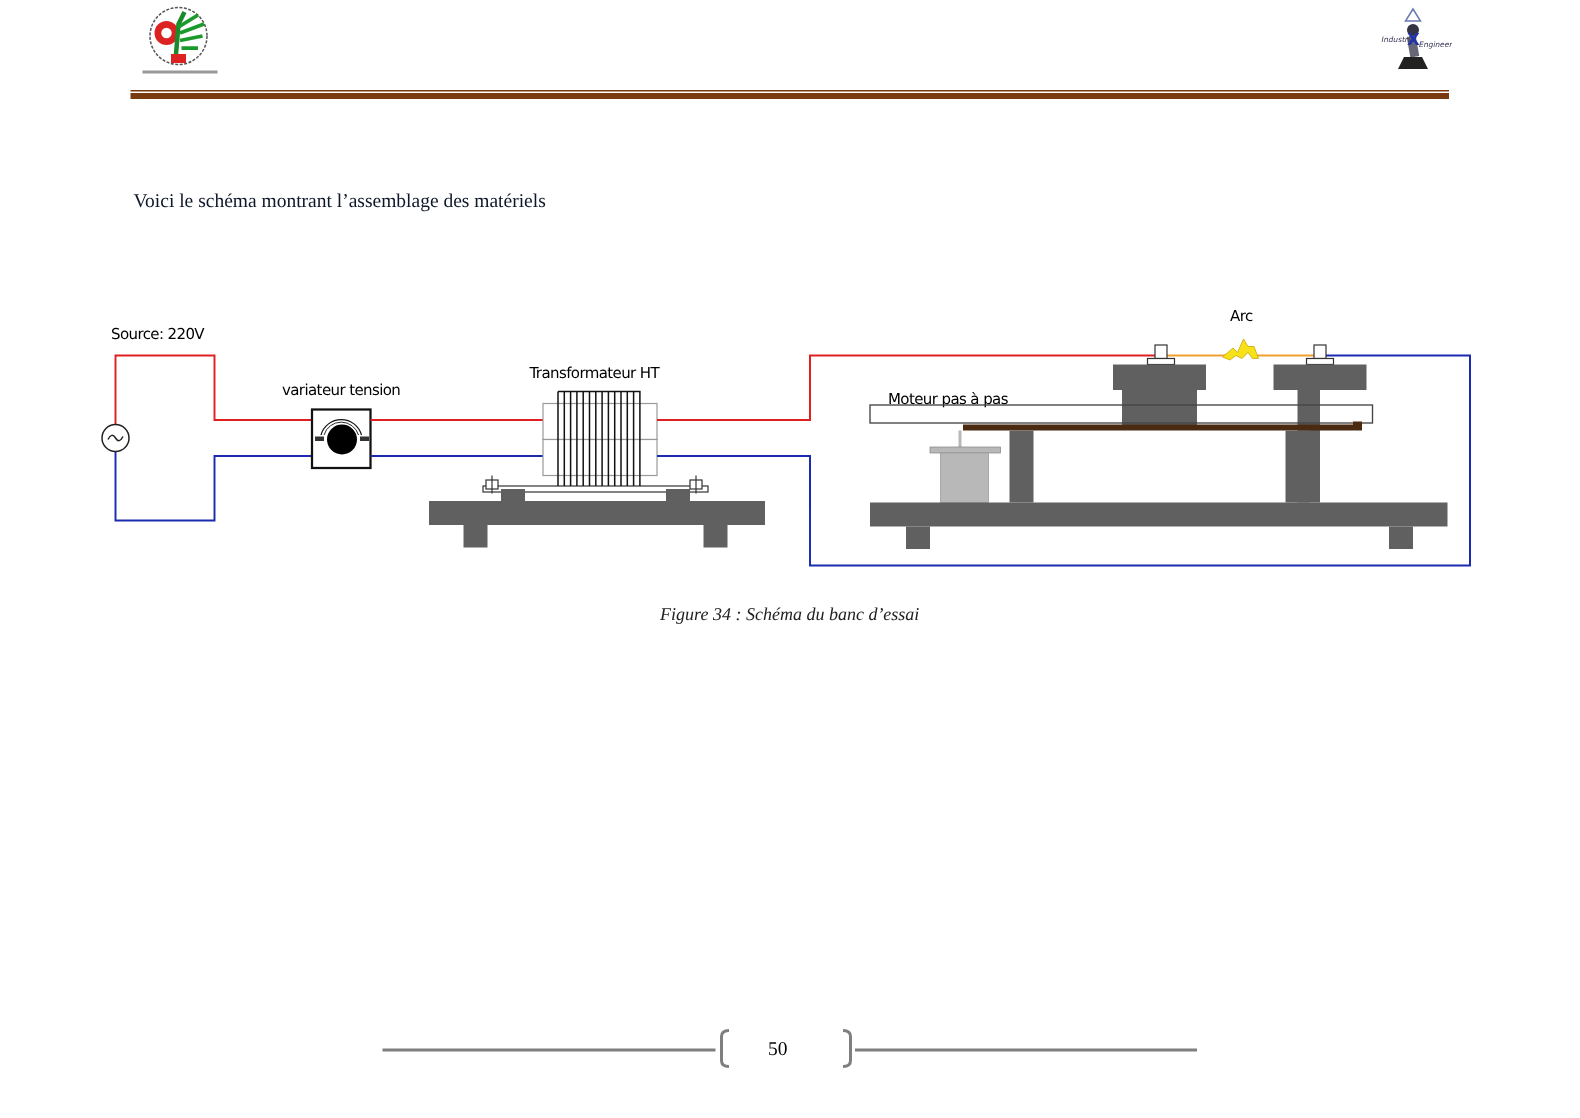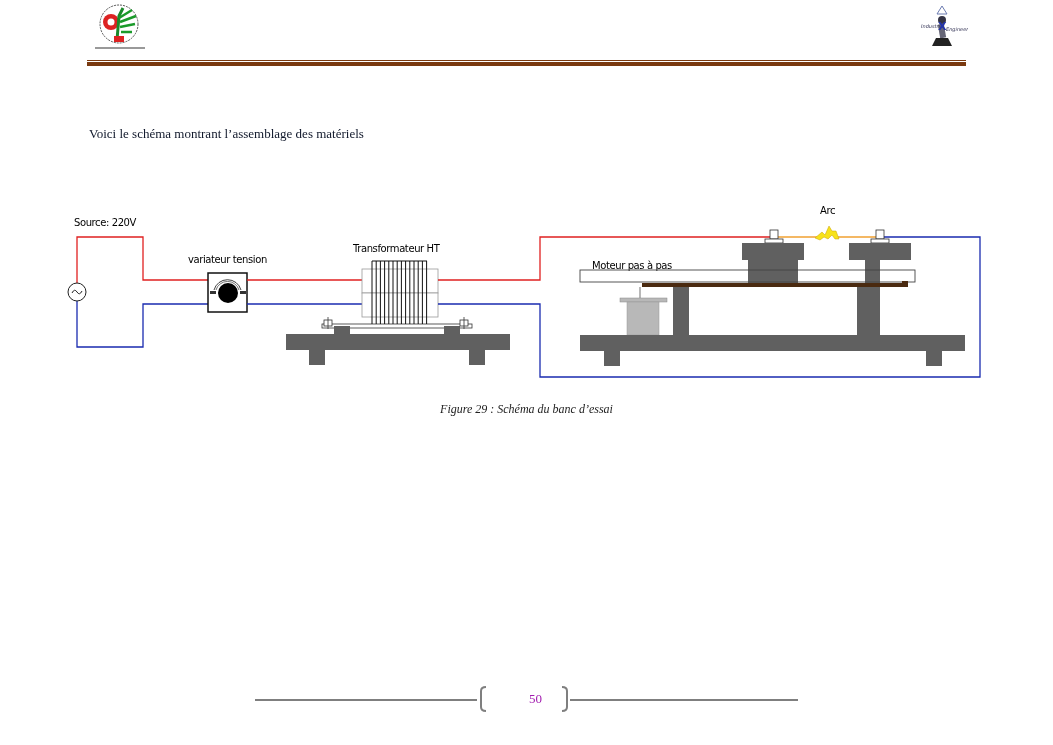--- a/index.html
+++ b/index.html
@@ -8,21 +8,21 @@
     .logo-right { position: absolute; left: 918px; top: 2px; width: 50px; height: 50px; }
     .hdr-rule-thin { position: absolute; left: 87px; top: 60px; width: 879px; height: 1px; background: #7a3a10; }
     .hdr-rule-thick { position: absolute; left: 87px; top: 62px; width: 879px; height: 4px; background: #7a3a10; }
     .intro { position: absolute; left: 89px; top: 126px; font-size: 13px; color: #0f172a; font-family: "Liberation Serif", serif; }
     .figure { position: absolute; left: 60px; top: 195px; width: 935px; height: 195px; }
     .caption { position: absolute; left: 0; width: 1053px; top: 402px; text-align: center; font-size: 12px; font-style: italic; color: #222; font-family: "Liberation Serif", serif; }
     .footer-line-l { position: absolute; left: 255px; top: 699px; width: 222px; height: 2px; background: #7f7f7f; }
     .footer-line-r { position: absolute; left: 570px; top: 699px; width: 228px; height: 2px; background: #7f7f7f; }
     .footer-brace-l { position: absolute; left: 479px; top: 686px; width: 8px; height: 26px; }
     .footer-brace-r { position: absolute; left: 561px; top: 686px; width: 8px; height: 26px; }
-    .page-num { position: absolute; left: 512px; top: 691px; width: 30px; text-align: right; font-size: 13px; color: #a21caf; font-family: "Liberation Serif", serif; }
+    .page-num { position: absolute; left: 512px; top: 691px; width: 30px; text-align: left; font-size: 13px; color: #000000; font-family: "Liberation Serif", serif; }
     .dlabel { font-family: "DejaVu Sans", sans-serif; font-size: 10px; fill: #000; letter-spacing: -0.4px; }
   </style>
 </head>
 <body>
 
 <div class="logo-left">
   <svg width="56" height="50" viewBox="0 0 56 50">
     <circle cx="27" cy="22" r="19" fill="none" stroke="#555" stroke-width="1" stroke-dasharray="2 1"></circle>
     <g>
       <circle cx="19" cy="20" r="8" fill="#d22"></circle>
@@ -146,21 +146,21 @@
 
     <rect x="613" y="92" width="16" height="48" fill="#606060"></rect>
     <rect x="797" y="92" width="16" height="48" fill="#606060"></rect>
 
     <rect x="520" y="140" width="385" height="16" fill="#606060"></rect>
     <rect x="544" y="156" width="16" height="15" fill="#606060"></rect>
     <rect x="866" y="156" width="16" height="15" fill="#606060"></rect>
   </svg>
 </div>
 
-<div class="caption">Figure 29 : Schéma du banc d’essai</div>
+<div class="caption">Figure 34 : Schéma du banc d’essai</div>
 
 <div class="footer-line-l"></div>
 <div class="footer-brace-l">
   <svg width="8" height="26" viewBox="0 0 8 26">
       <path d="M7 1 Q2 1 2 5 L2 21 Q2 25 7 25" fill="none" stroke="#7f7f7f" stroke-width="2"></path>
     </svg>
 </div>
 <div class="page-num">50</div>
 <div class="footer-brace-r">
   <svg width="8" height="26" viewBox="0 0 8 26">

